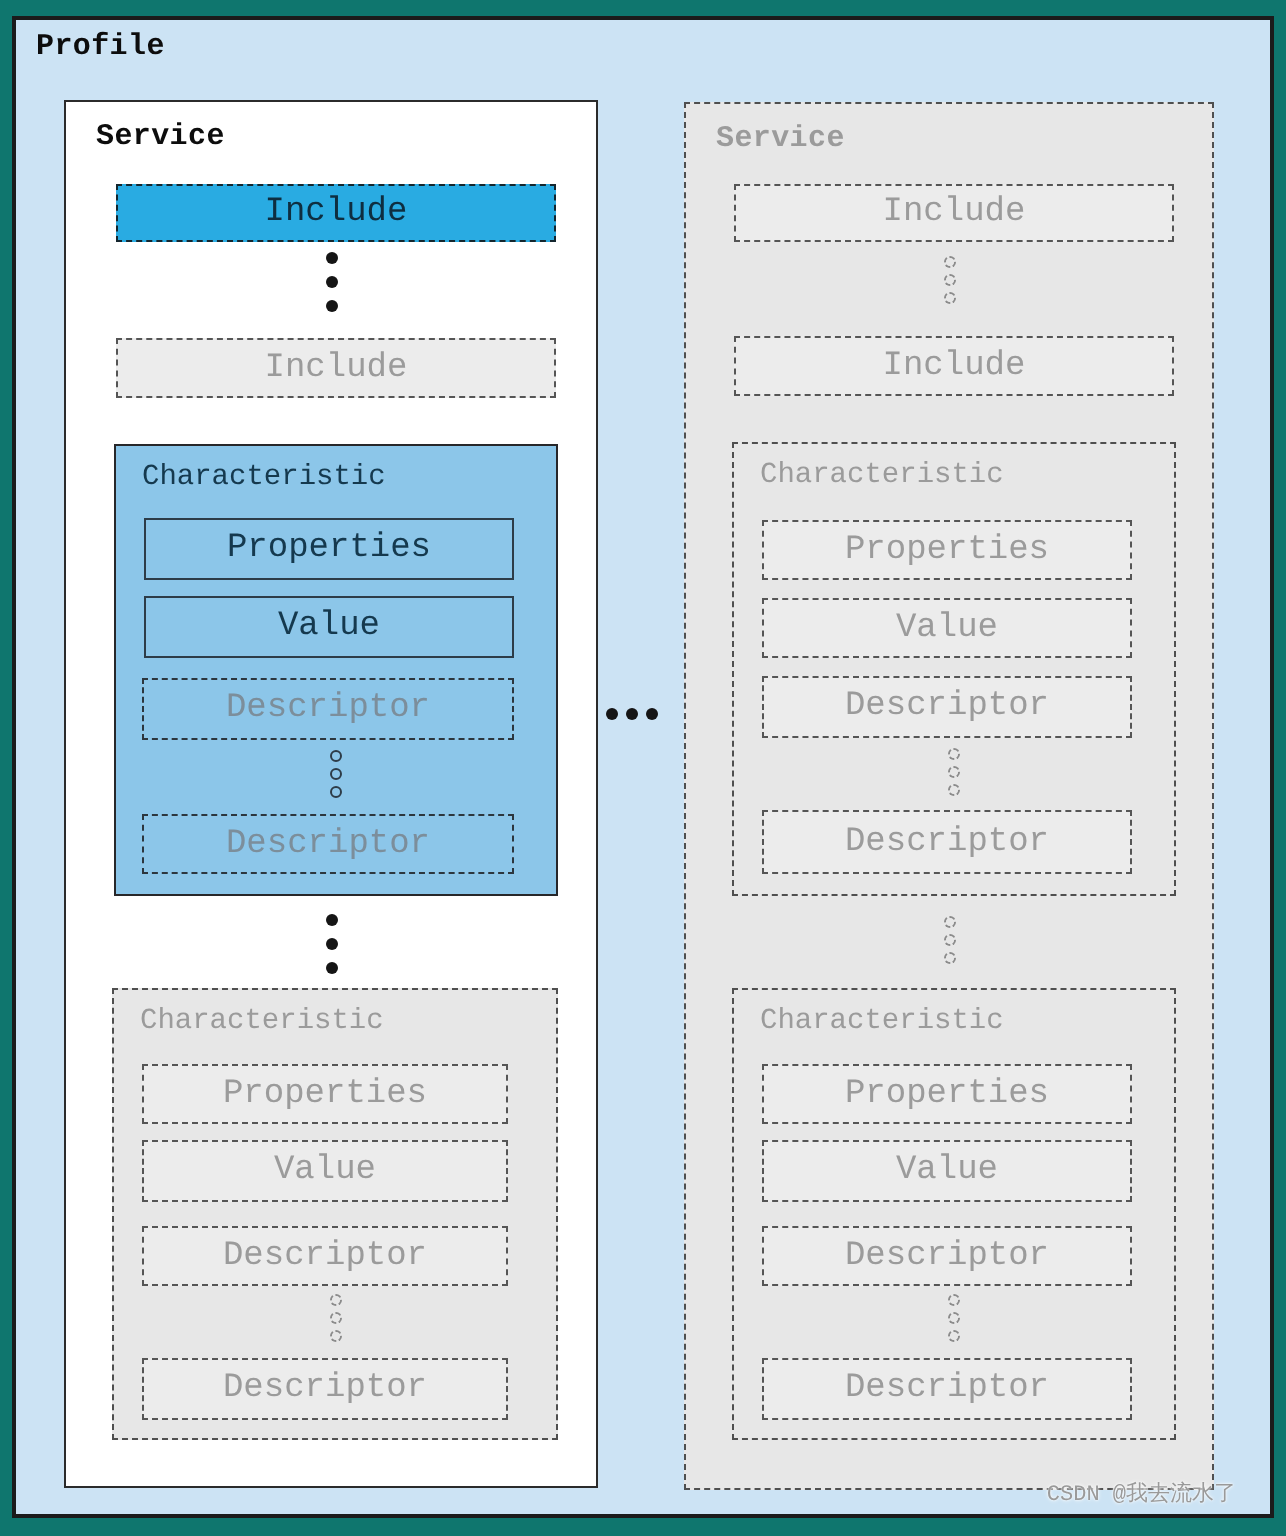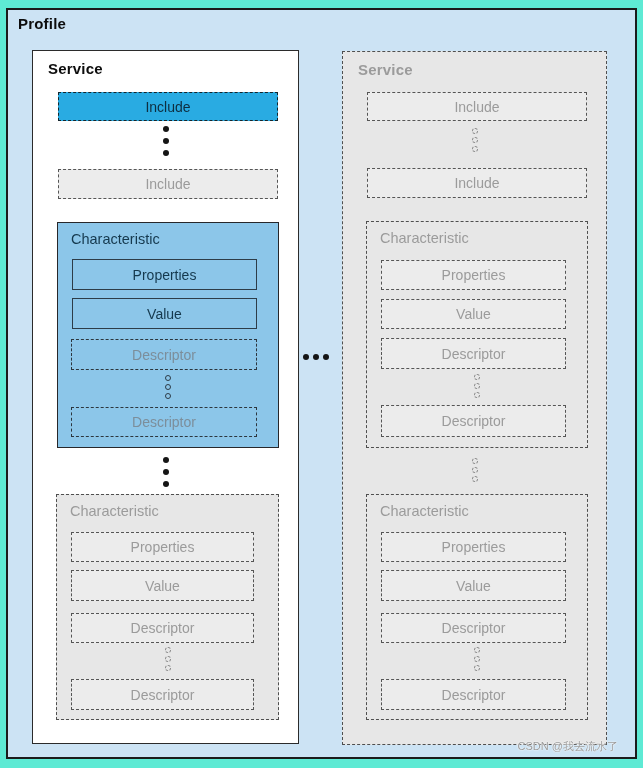--- a/index.html
+++ b/index.html
@@ -1,22 +1,22 @@
 <!DOCTYPE html>
 <html><head>
 <meta charset="utf-8">
 <style>
   html,body{margin:0;padding:0;background:#ffffff;}
-  #canvas{position:relative;width:643px;height:768px;background:#5eead4;
-          font-family:Liberation Sans, sans-serif;overflow:hidden;}
+  #canvas{position:relative;width:643px;height:768px;background:#0f766e;
+          font-family:Liberation Mono, monospace;overflow:hidden;}
   .abs{position:absolute;box-sizing:border-box;}
   .profile{left:6px;top:8px;width:631px;height:751px;background:#CCE3F4;border:2px solid #1b1b1b;}
   .hdr{position:absolute;font-weight:bold;font-size:15px;color:#0d0d0d;letter-spacing:.2px;}
   .boxlbl{position:absolute;font-size:14.5px;color:#15394e;}
-  .leaf{display:flex;align-items:center;justify-content:center;font-size:14px;}
+  .leaf{display:flex;align-items:center;justify-content:center;font-size:17px;}
   .service-solid{background:#ffffff;border:1.5px solid #2b2b2b;}
   .ghost-box{background:#E7E7E7;border:1.5px dashed #4f4f4f;}
   .ghost-leaf{background:#ECECEC;border:1.5px dashed #555555;color:#9B9B9B;}
   .ghost-text{color:#9B9B9B;}
   .inc-active{background:#29ABE2;border:1.5px dashed #14262e;color:#0e2e40;}
   .char-active{background:#8CC6E9;border:1.5px solid #27272a;}
   .blue-leaf{background:transparent;border:1.4px solid #2d3c48;color:#15394e;}
   .blue-desc{background:transparent;border:1.4px dashed #2c363e;color:#7c8e9b;}
   .dots{position:absolute;left:0;right:0;display:flex;flex-direction:column;align-items:center;gap:6px;}
   .dots.tight{gap:3px;}

